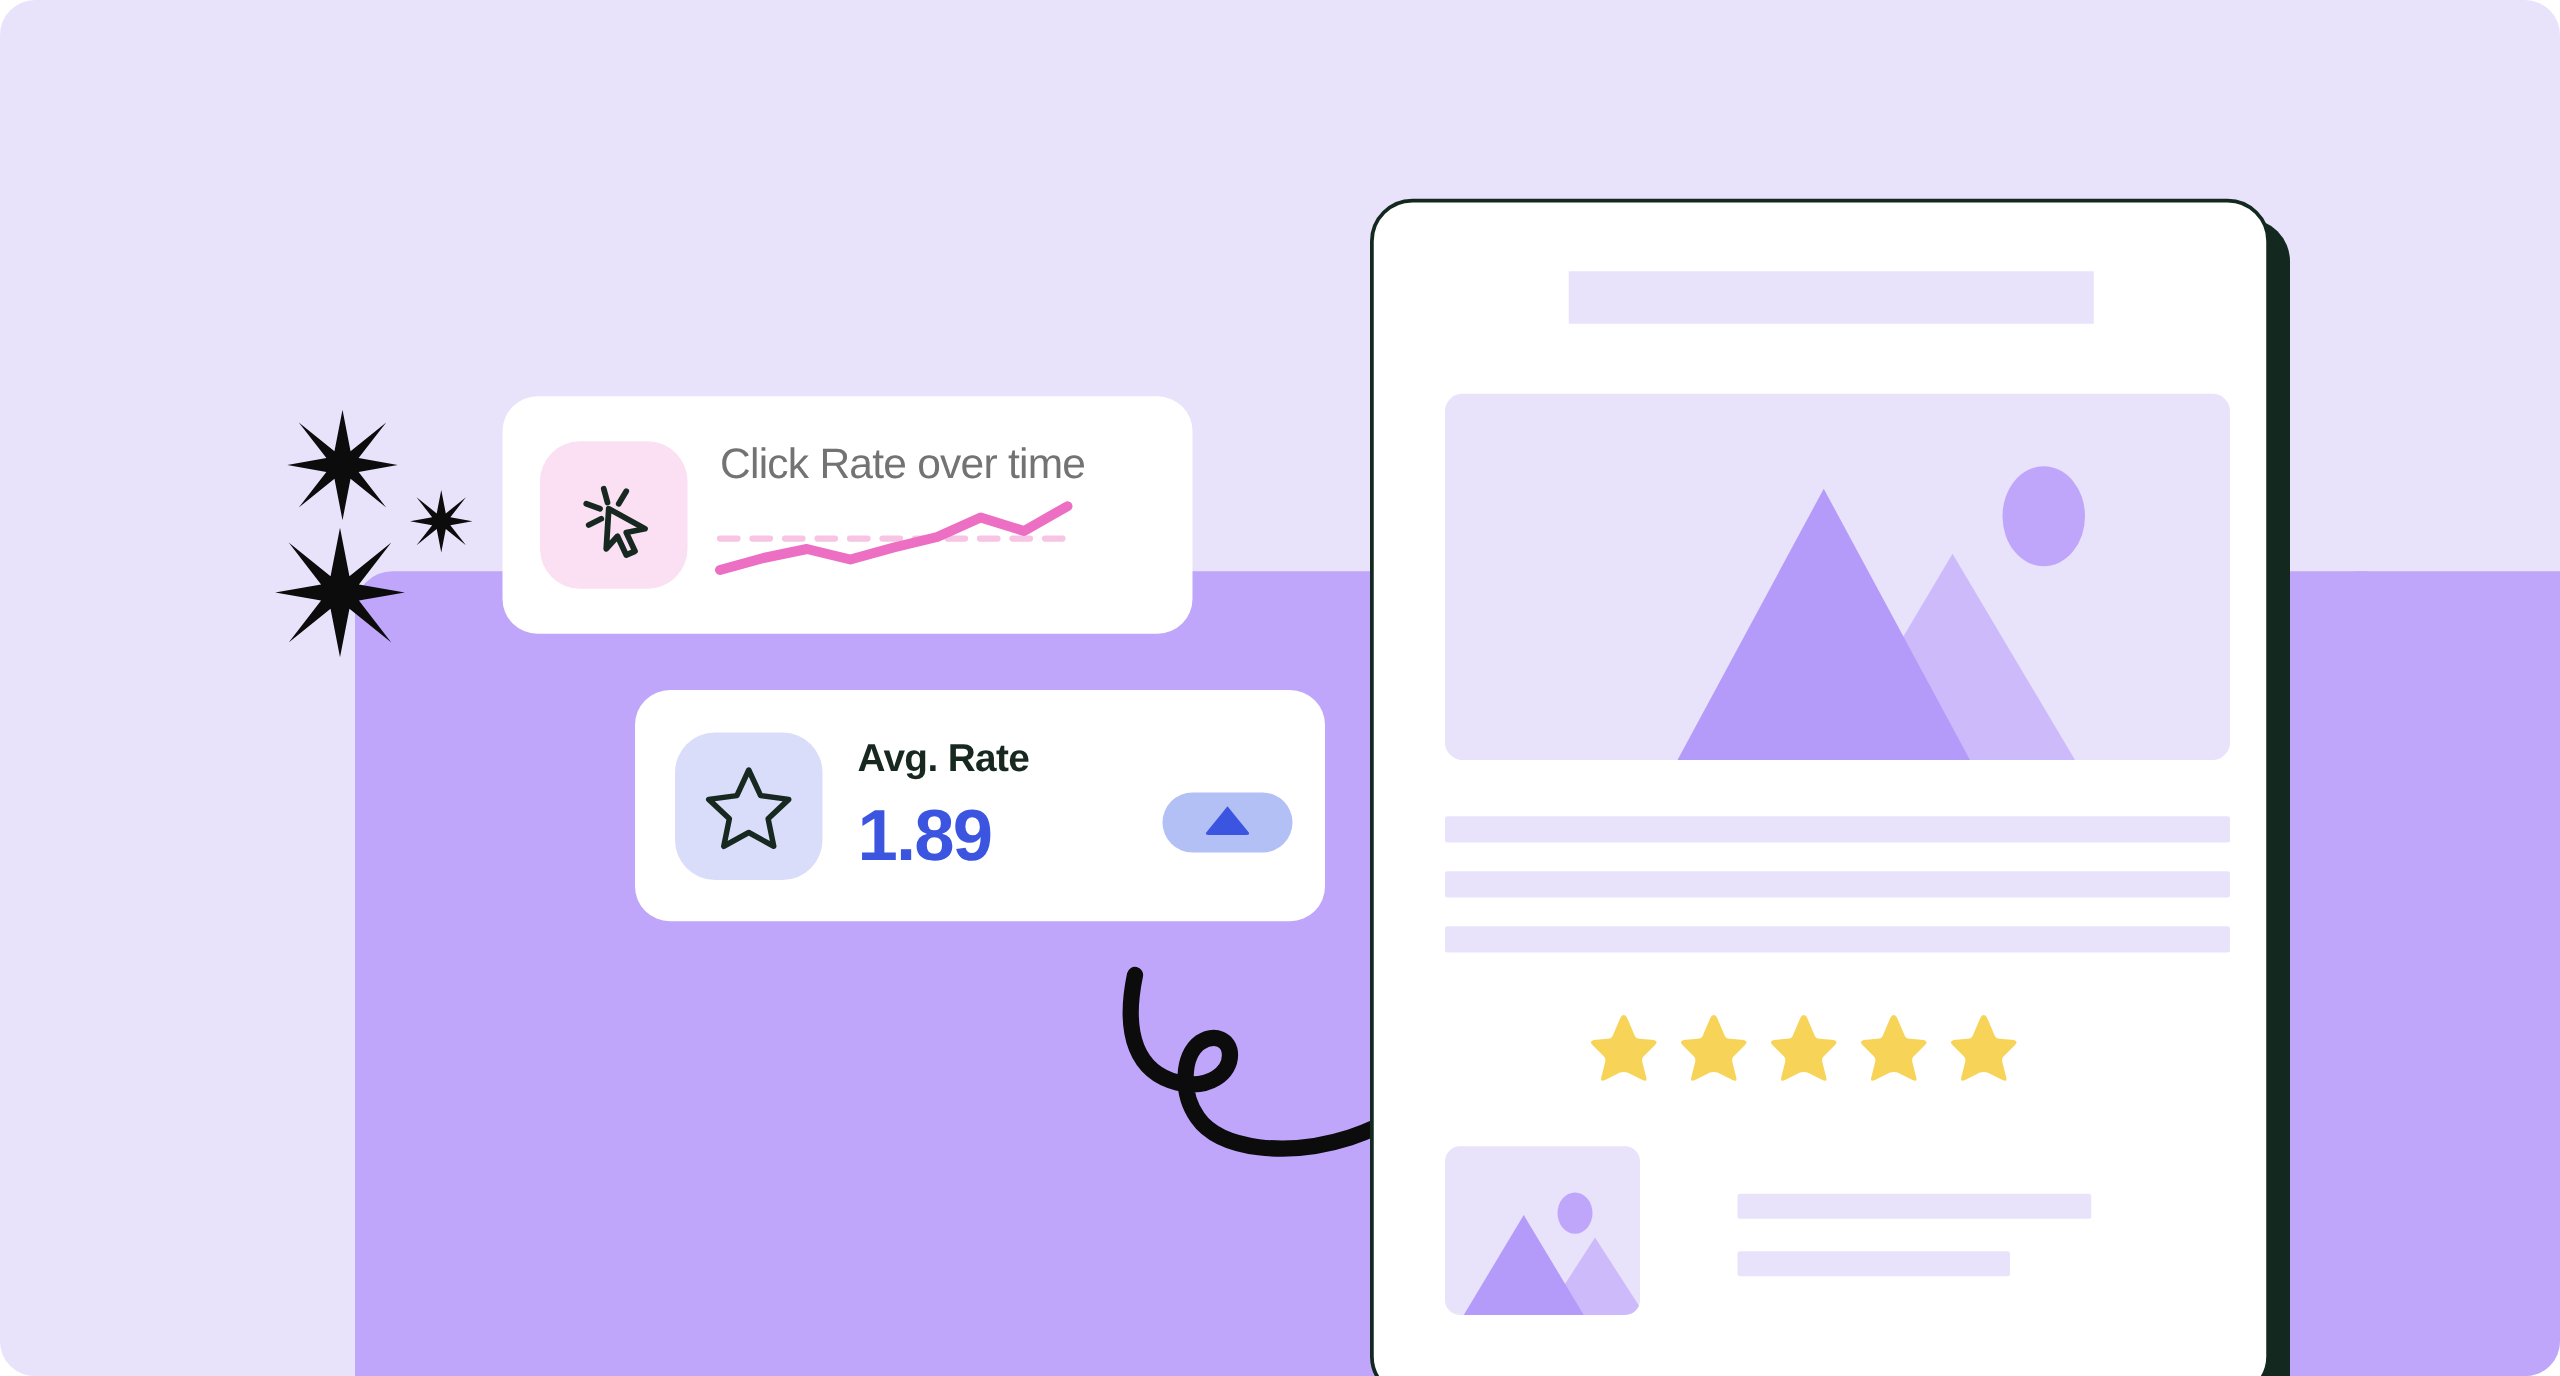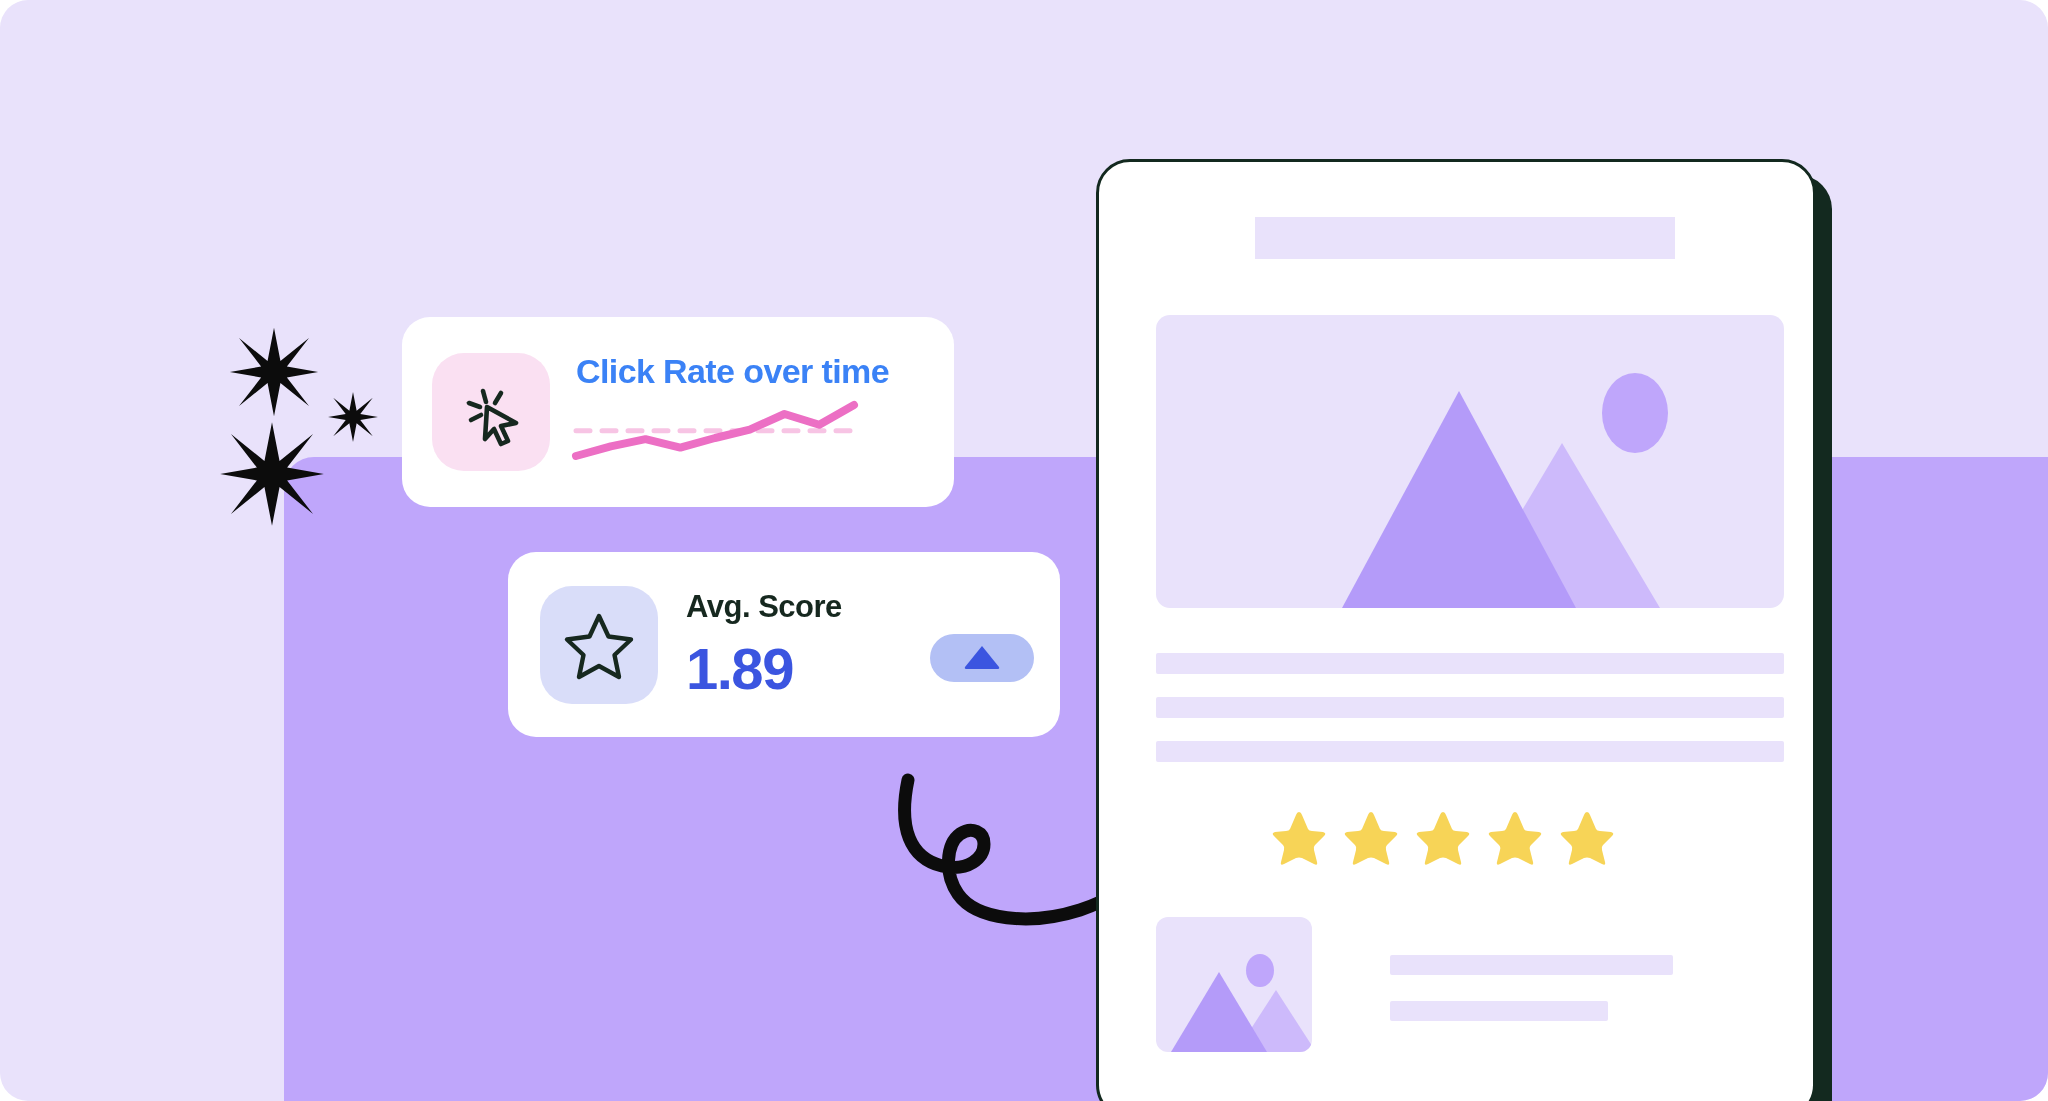--- a/index.html
+++ b/index.html
@@ -84,23 +84,23 @@
   #star-tile   { background: #D9DDF9; }
 
   #click-rate-body {
     margin-left: 26px;
     flex: 1 1 auto;
     position: relative;
     height: 128px;
   }
   #click-rate-title {
     font-size: 34px;
-    font-weight: 700;
+    font-weight: 400;
     letter-spacing: -0.6px;
-    color: #3b82f6;
+    color: #737373;
     line-height: 1;
     padding-top: 6px;
     white-space: nowrap;
   }
   #click-rate-chart {
     position: absolute;
     left: -6px;
     top: 48px;
   }
 
@@ -335,21 +335,21 @@
     </div>
   </div>
 
   <div id="avg-score-card">
     <div class="icon-tile" id="star-tile">
       <svg width="74" height="72" viewBox="0 0 74 72">
         <path d="M37 7 L46.5 27.5 L69 30.5 L52.5 46 L57 68 L37 57 L17 68 L21.5 46 L5 30.5 L27.5 27.5 Z" fill="none" stroke="#16281F" stroke-width="4.4" stroke-linejoin="round" stroke-linecap="round"></path>
       </svg>
     </div>
     <div id="avg-score-body">
-      <div id="avg-score-title">Avg. Score</div>
+      <div id="avg-score-title">Avg. Rate</div>
       <div id="avg-score-value">1.89</div>
     </div>
     <div id="trend-badge">
       <span>
         <svg width="40" height="28" viewBox="0 0 40 28">
           <path d="M20 4 L37 25 Q38 27 35 27 L5 27 Q2 27 3 25 Z" fill="#3B55E0"></path>
         </svg>
       </span>
     </div>
   </div>

